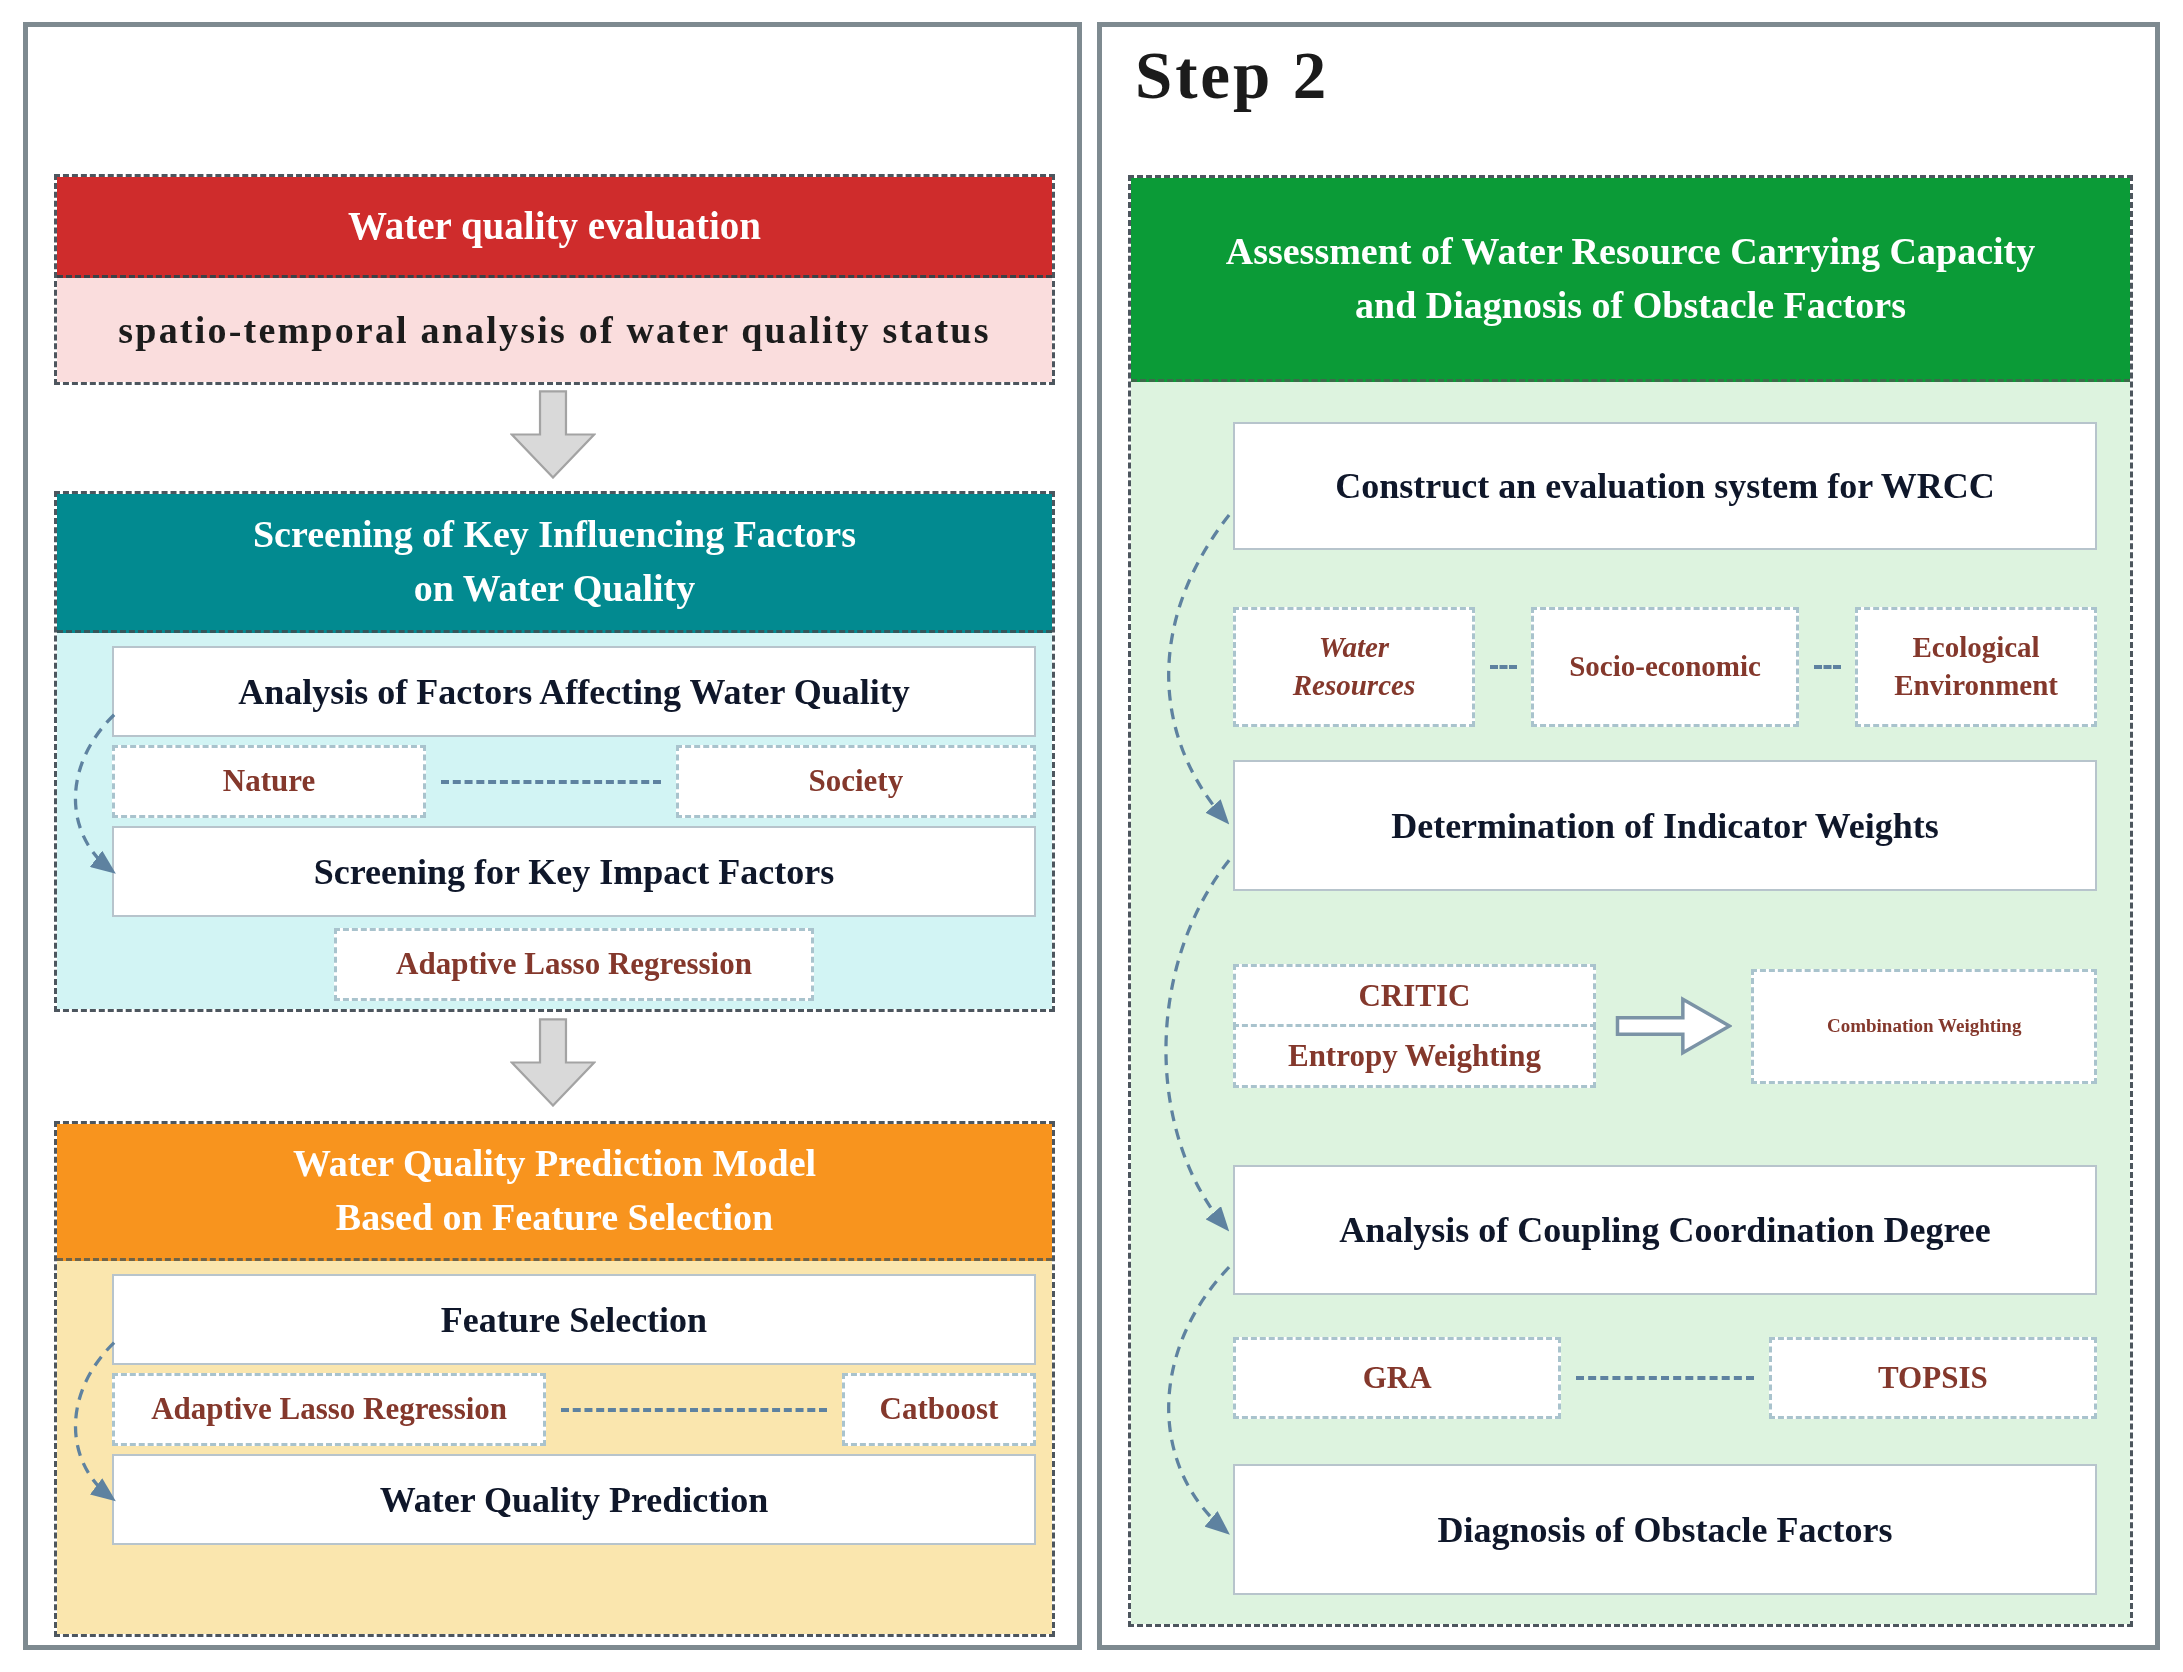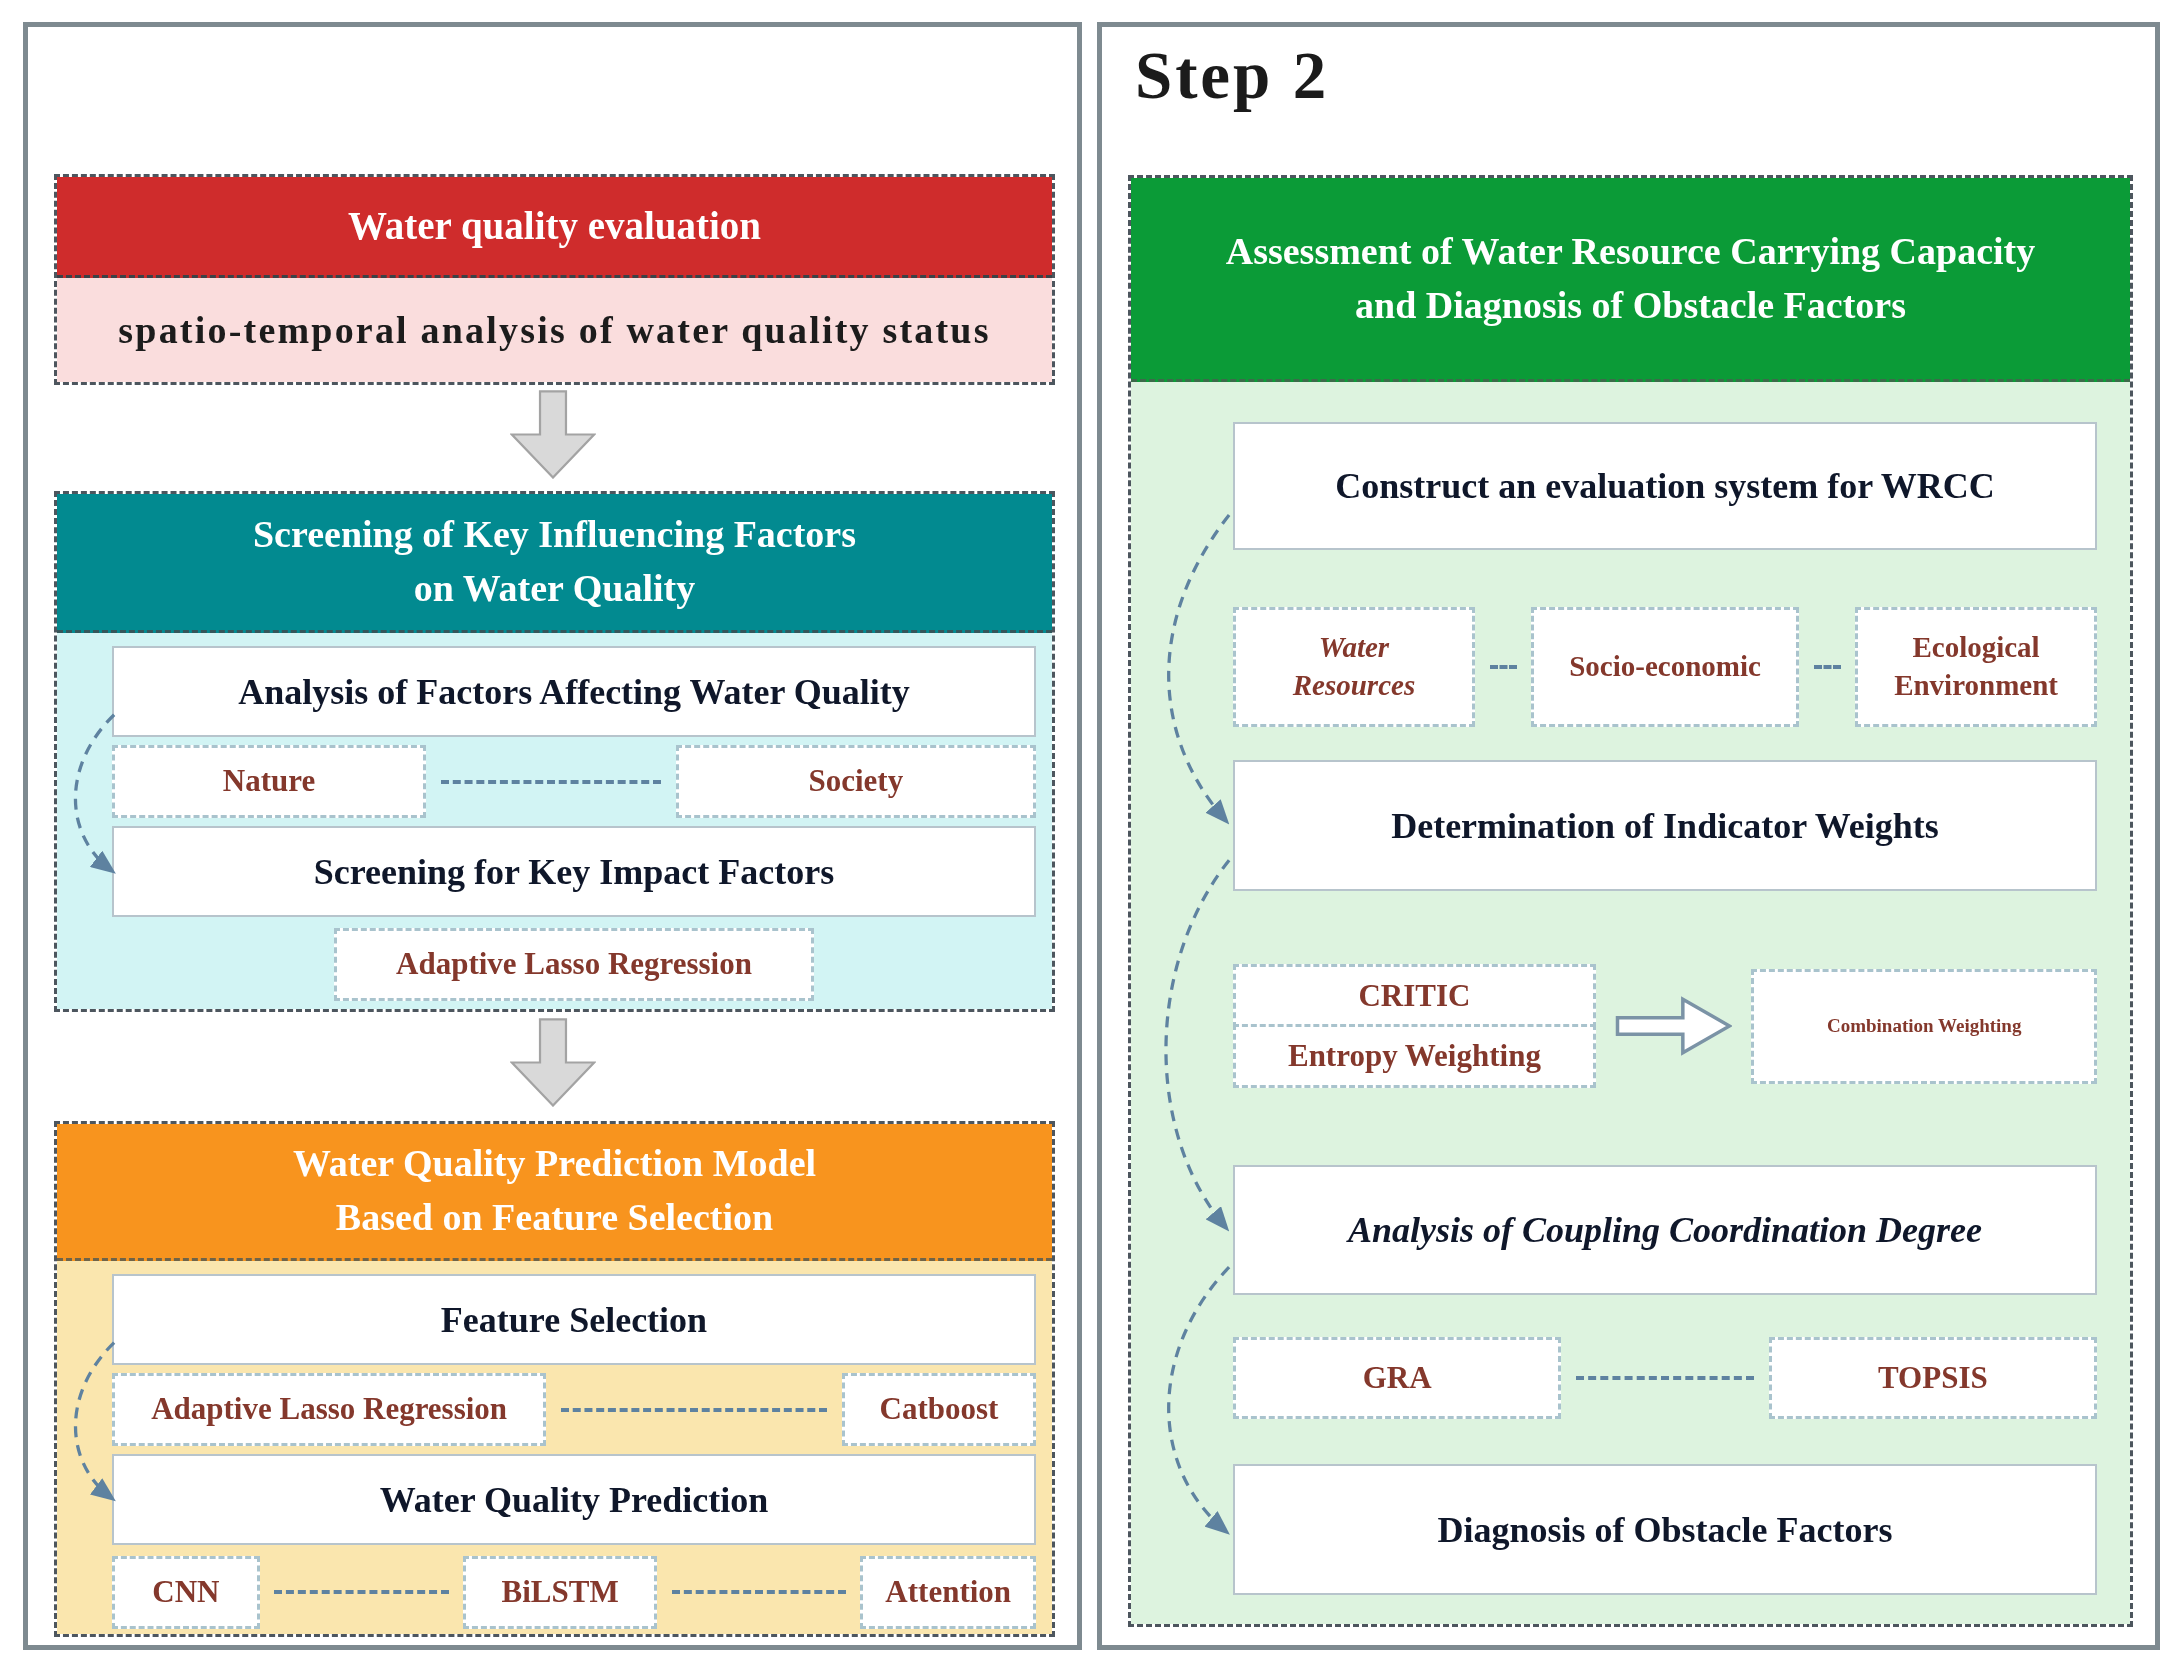--- a/index.html
+++ b/index.html
@@ -68,21 +68,21 @@
   .lightgreen .wbox{height:128px;}
   .lightgreen .row.dims{margin-top:57px;}
   .lightgreen .row.dims .tag{height:120px;font-size:29px;padding:0 19px;}
   .lightgreen #weights-box{margin-top:33px;height:131px;}
   .lightgreen .row.weights{margin-top:73px;align-items:center;}
   .stack{width:42%;display:flex;flex-direction:column;flex:none;}
   .stack .tag{height:64px;}
   .stack .tag + .tag{margin-top:-3.6px;}
   .harrow{flex:1;display:flex;align-items:center;justify-content:center;}
   .tag.combo{width:40%;height:115px;font-size:19px;}
-  .lightgreen #coupling-box{margin-top:77px;height:130px;font-style:italic;}
+  .lightgreen #coupling-box{margin-top:77px;height:130px;}
   .lightgreen .row.methods{margin-top:42px;}
   .lightgreen .row.methods .tag{height:82px;width:38%;}
   .lightgreen #diagnosis-box{margin-top:45px;height:131px;}
 
   .big-arrow{position:absolute;left:50%;transform:translateX(-50%);width:86px;height:89px;}
   .big-arrow svg{display:block;width:100%;height:100%;}
 
   .arcs{position:absolute;left:0;top:0;pointer-events:none;}
 </style>
 </head>
@@ -150,27 +150,20 @@
           </defs>
           <path d="M 78 112 C 8 180, 8 275, 74 325" fill="none" stroke="#5e82a0" stroke-width="4.5" stroke-dasharray="15 11" marker-end="url(#ah2)"></path>
         </svg>
         <div class="wbox">Feature Selection</div>
         <div class="row">
           <div class="tag" style="width:47%;">Adaptive Lasso Regression</div>
           <div class="conn"></div>
           <div class="tag" style="width:21%;">Catboost</div>
         </div>
         <div class="wbox">Water Quality Prediction</div>
-        <div class="row" style="margin-top:2.9px;">
-          <div class="tag" style="width:16%;">CNN</div>
-          <div class="conn"></div>
-          <div class="tag" style="width:21%;">BiLSTM</div>
-          <div class="conn"></div>
-          <div class="tag" style="width:19%;">Attention</div>
-        </div>
       </div>
     </div>
   </section>
 
   <section class="panel" id="panel2">
     <h1 class="step-title">Step 2</h1>
 
     <div class="block" style="top:148px;">
       <div class="hdr green">
         <span class="hdr-text">Assessment of Water Resource Carrying Capacity and Diagnosis of Obstacle Factors</span>

